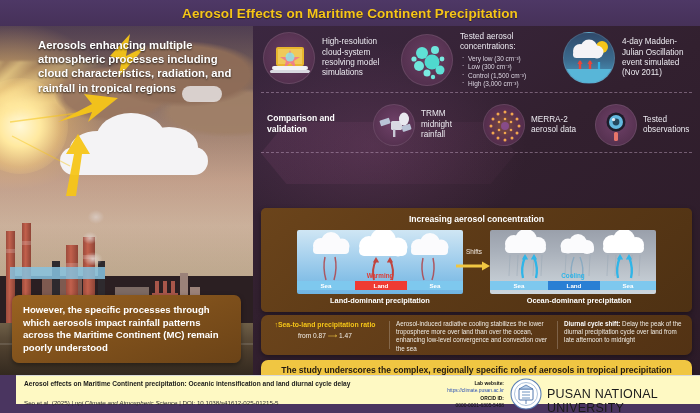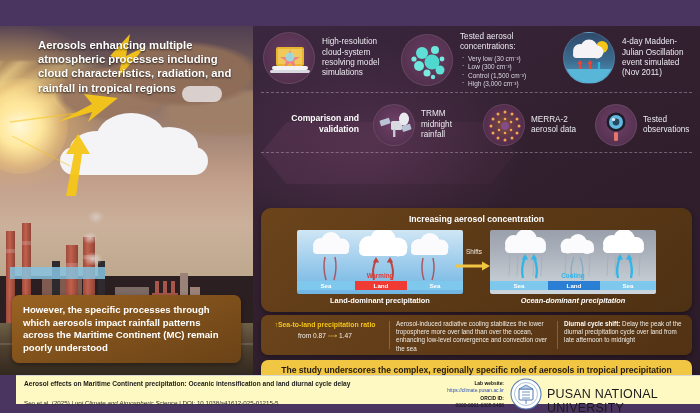--- a/index.html
+++ b/index.html
@@ -94,36 +94,36 @@
   .circ { border-radius:50%; flex:none; position:relative; overflow:hidden;
           border:1px solid rgba(255,255,255,.10); }
   .mtext { color:#eceaf0; font-size:8.2px; line-height:10.4px; }
   .conclist { margin:2px 0 0 2px; padding:0; list-style:none; }
   .conclist li { color:#dcd6e2; font-size:6.5px; line-height:8.4px; padding-left:6px; position:relative; }
   .conclist li::before { content:'·'; position:absolute; left:0; top:-1px; }
 
   .dashline { position:absolute; left:8px; width:431px; height:0;
     border-top:1px dashed rgba(200,170,200,.45); }
 
-  .cmplabel { color:#ffffff; font-size:8.6px; font-weight:bold; line-height:10.6px;text-align:right; }
+  .cmplabel { color:#ffffff; font-size:8.6px; font-weight:bold; line-height:10.6px; }
 
   
   .diagram {
     position:absolute; left:8px; top:182px; width:431px; height:104px;
     background: linear-gradient(140deg,#6b441b 0%,#5b3916 50%,#4e3113 100%);
-    border-radius:10px; box-shadow:0 2px 5px rgba(0,0,0,.35);
+    border-radius:5px; box-shadow:0 2px 5px rgba(0,0,0,.35);
   }
   .dtitle { position:absolute; left:0; top:6px; width:100%; text-align:center;
             color:#fff; font-size:8.6px; font-weight:bold; }
   .scene { position:absolute; top:22px; width:166px; height:64px; border-radius:2px; overflow:hidden; }
   .scene.left { left:36px; background:linear-gradient(180deg,#cfe6f4 0%,#a9d2ee 40%,#8cc3e8 70%,#6fb4e2 100%); }
   .scene.right { left:229px; background:linear-gradient(180deg,#9aa0ab 0%,#aab1bb 35%,#b9c0c8 60%,#cdd6dd 100%); }
   .scenecap { position:absolute; top:88px; width:180px; text-align:center;
               color:#fff; font-size:7.4px; font-weight:bold; }
-  .scenecap.l { left:29px; } .scenecap.r { left:222px;font-style:italic; }
+  .scenecap.l { left:29px; } .scenecap.r { left:228px; }
   .seg { position:absolute; bottom:4px; height:9px; display:flex; align-items:center; justify-content:center;
          color:#fff; font-size:6.2px; font-weight:bold; }
   .seg.sea { background:#7ec8ee; } .seg.land-w { background:#ef3b33; } .seg.land-c { background:#2a7fd4; }
   .warmlbl { position:absolute; bottom:15px; width:100%; text-align:center; color:#e0392f; font-size:6.3px; font-weight:bold; }
   .coollbl { position:absolute; bottom:15px; width:100%; text-align:center; color:#2fb5e8; font-size:6.3px; font-weight:bold; }
   .shifts { position:absolute; left:196px; top:40px; width:34px; text-align:center;
             color:#f0e8e0; font-size:6.4px; }
   .shiftarrow { position:absolute; left:195px; top:53px; width:36px; height:10px; }
 
   
@@ -160,20 +160,23 @@
   .ftlinks .val2 { color:#111; font-size:4.9px; }
   .crest { position:absolute; left:494px; top:3px; width:32px; height:32px; }
   .uniname { position:absolute; left:531px; top:12px; color:#1b1b1b; font-size:12.5px; letter-spacing:.2px; }
   .ftrule { position:absolute; left:0; top:0; width:700px; height:1px; background:#d8d8d8; }
 </style>
 </head>
 <body>
 
 <div class="page">
 
+  <div class="titlebar">
+    <div class="title">Aerosol Effects on Maritime Continent Precipitation</div>
+  </div>
 
   <div class="leftcol">
     <div class="sky"></div>
     <div class="suncore"></div>
     <div class="sunbeam"></div>
     <div class="smog"></div>
 
     <div class="ccluster">
       <i style="left:10px;top:30px;width:56px;height:36px;"></i>
       <i style="left:36px;top:12px;width:70px;height:52px;"></i>

